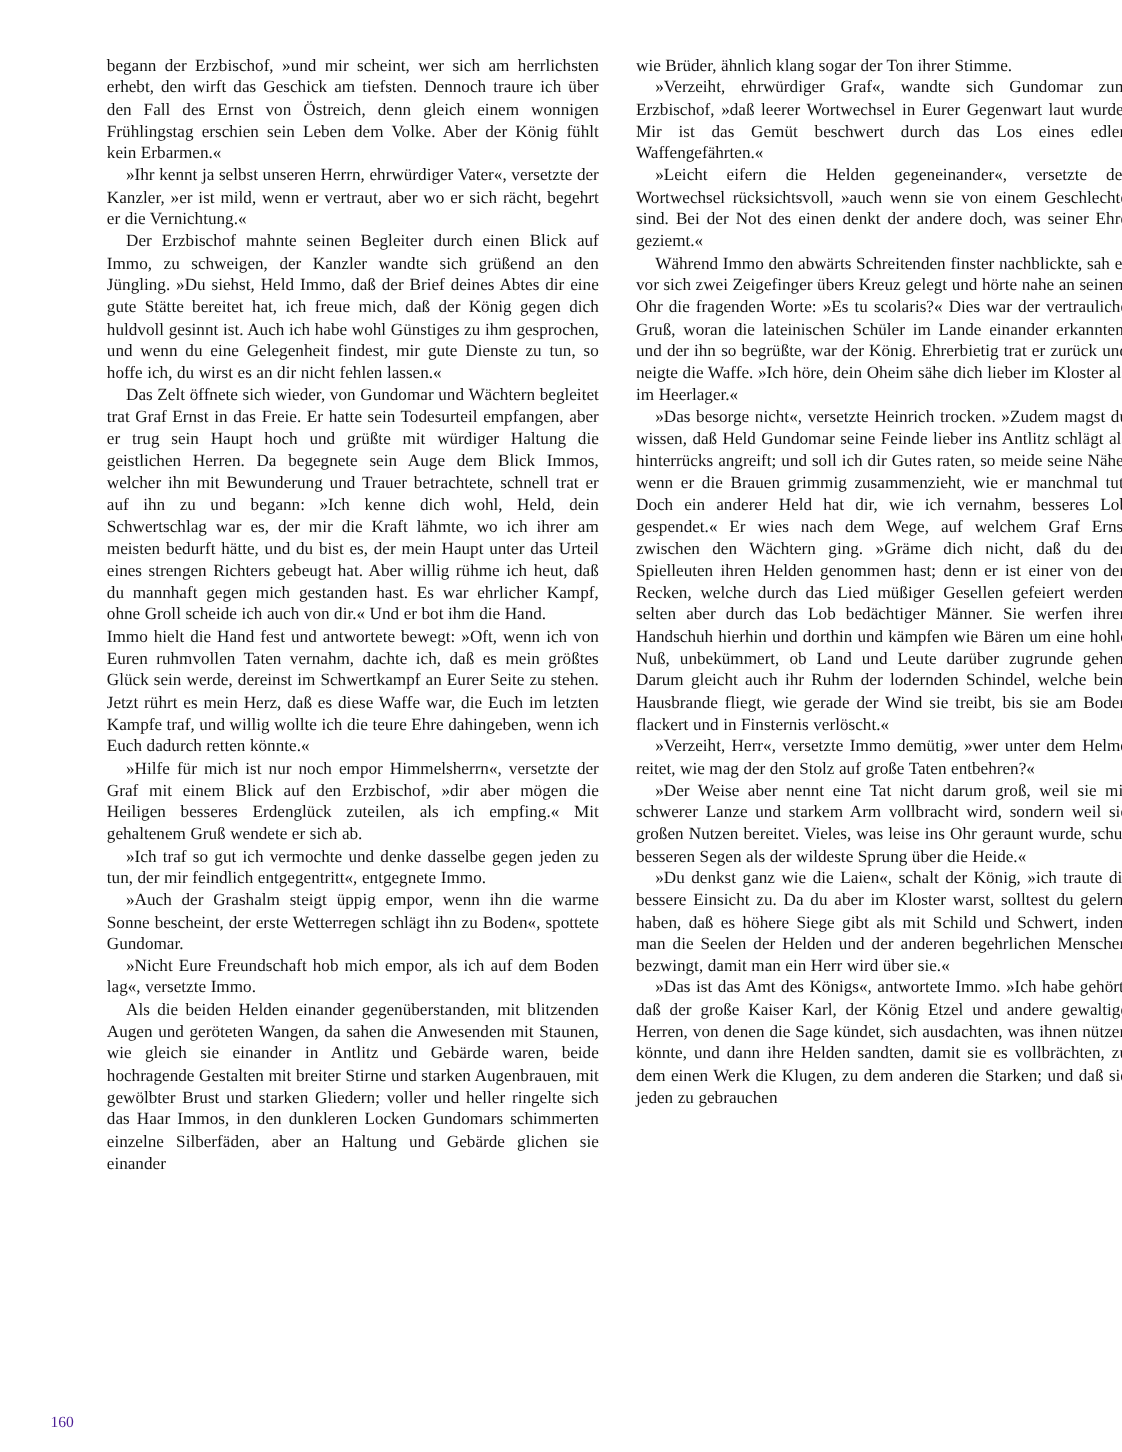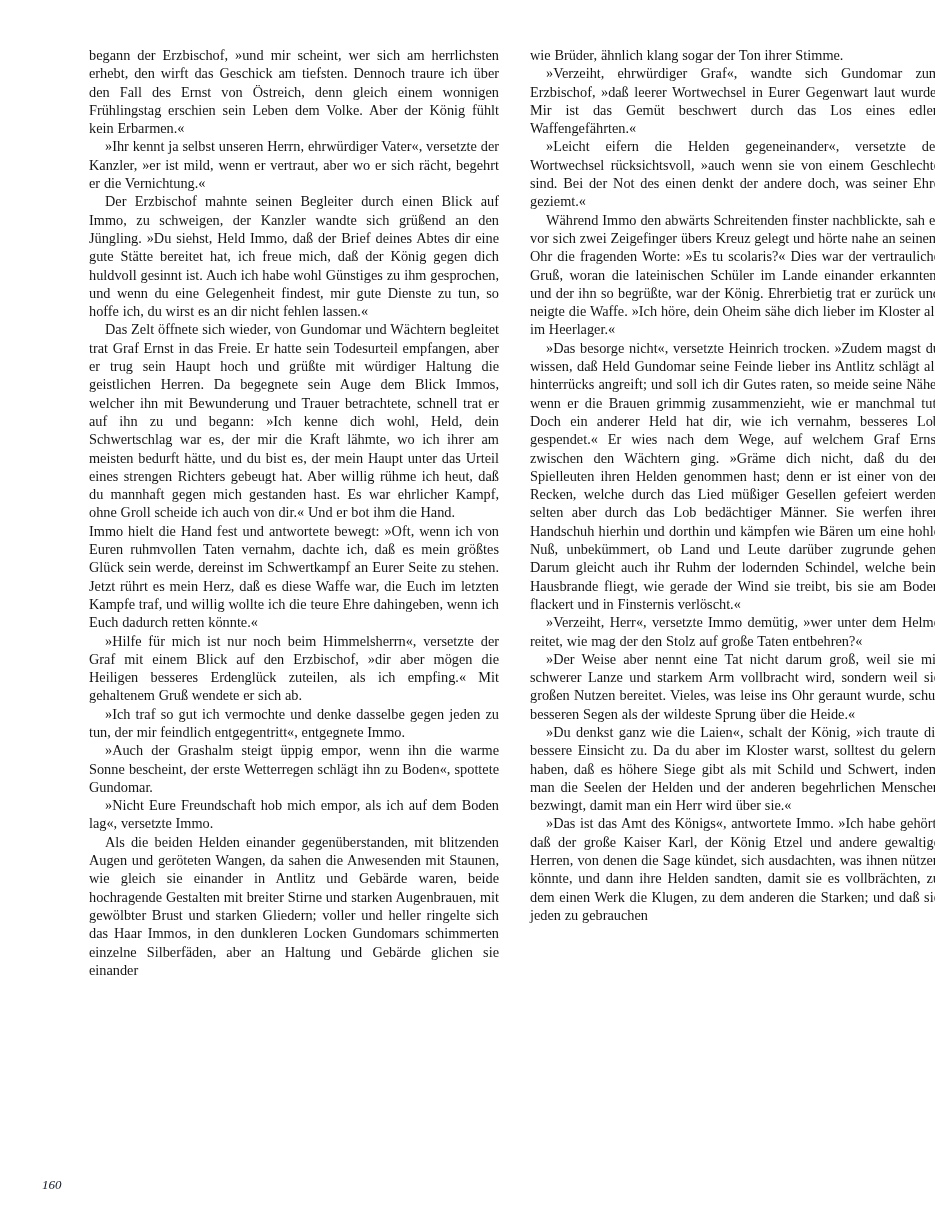--- a/index.html
+++ b/index.html
@@ -40,37 +40,36 @@
   }
   p.para.indent {
     text-indent: 16px;
   }
   .page-footer {
     position: absolute;
     left: 42px;
     top: 1177px;
     font-size: 13px;
     line-height: 16px;
-    color: #0f172a;
-    font-style: italic;
+    color: #4c1d95;
   }
 </style>
 </head>
 <body>
 
 <div class="sheet">
   <div class="columns">
 
     <div class="column">
       <p class="para">begann der Erzbischof, »und mir scheint, wer sich am herrlichsten erhebt, den wirft das Geschick am tiefsten. Dennoch traure ich über den Fall des Ernst von Östreich, denn gleich einem wonnigen Frühlingstag erschien sein Leben dem Volke. Aber der König fühlt kein Erbarmen.«</p>
       <p class="para indent">»Ihr kennt ja selbst unseren Herrn, ehrwürdiger Vater«, versetzte der Kanzler, »er ist mild, wenn er vertraut, aber wo er sich rächt, begehrt er die Vernichtung.«</p>
       <p class="para indent">Der Erzbischof mahnte seinen Begleiter durch einen Blick auf Immo, zu schweigen, der Kanzler wandte sich grüßend an den Jüngling. »Du siehst, Held Immo, daß der Brief deines Abtes dir eine gute Stätte bereitet hat, ich freue mich, daß der König gegen dich huldvoll gesinnt ist. Auch ich habe wohl Günstiges zu ihm gesprochen, und wenn du eine Gelegenheit findest, mir gute Dienste zu tun, so hoffe ich, du wirst es an dir nicht fehlen lassen.«</p>
       <p class="para indent">Das Zelt öffnete sich wieder, von Gundomar und Wächtern begleitet trat Graf Ernst in das Freie. Er hatte sein Todesurteil empfangen, aber er trug sein Haupt hoch und grüßte mit würdiger Haltung die geistlichen Herren. Da begegnete sein Auge dem Blick Immos, welcher ihn mit Bewunderung und Trauer betrachtete, schnell trat er auf ihn zu und begann: »Ich kenne dich wohl, Held, dein Schwertschlag war es, der mir die Kraft lähmte, wo ich ihrer am meisten bedurft hätte, und du bist es, der mein Haupt unter das Urteil eines strengen Richters gebeugt hat. Aber willig rühme ich heut, daß du mannhaft gegen mich gestanden hast. Es war ehrlicher Kampf, ohne Groll scheide ich auch von dir.« Und er bot ihm die Hand.</p>
       <p class="para">Immo hielt die Hand fest und antwortete bewegt: »Oft, wenn ich von Euren ruhmvollen Taten vernahm, dachte ich, daß es mein größtes Glück sein werde, dereinst im Schwertkampf an Eurer Seite zu stehen. Jetzt rührt es mein Herz, daß es diese Waffe war, die Euch im letzten Kampfe traf, und willig wollte ich die teure Ehre dahingeben, wenn ich Euch dadurch retten könnte.«</p>
-      <p class="para indent">»Hilfe für mich ist nur noch beim Himmelsherrn«, versetzte der Graf mit einem Blick auf den Erzbischof, »dir aber mögen die Heiligen besseres Erdenglück zuteilen, als ich empfing.« Mit gehaltenem Gruß wendete er sich ab.</p>
+      <p class="para indent">»Hilfe für mich ist nur noch empor Himmelsherrn«, versetzte der Graf mit einem Blick auf den Erzbischof, »dir aber mögen die Heiligen besseres Erdenglück zuteilen, als ich empfing.« Mit gehaltenem Gruß wendete er sich ab.</p>
       <p class="para indent">»Ich traf so gut ich vermochte und denke dasselbe gegen jeden zu tun, der mir feindlich entgegentritt«, entgegnete Immo.</p>
       <p class="para indent">»Auch der Grashalm steigt üppig empor, wenn ihn die warme Sonne bescheint, der erste Wetterregen schlägt ihn zu Boden«, spottete Gundomar.</p>
       <p class="para indent">»Nicht Eure Freundschaft hob mich empor, als ich auf dem Boden lag«, versetzte Immo.</p>
       <p class="para indent">Als die beiden Helden einander gegenüberstanden, mit blitzenden Augen und geröteten Wangen, da sahen die Anwesenden mit Staunen, wie gleich sie einander in Antlitz und Gebärde waren, beide hochragende Gestalten mit breiter Stirne und starken Augenbrauen, mit gewölbter Brust und starken Gliedern; voller und heller ringelte sich das Haar Immos, in den dunkleren Locken Gundomars schimmerten einzelne Silberfäden, aber an Haltung und Gebärde glichen sie einander</p>
     </div>
 
     <div class="column">
       <p class="para">wie Brüder, ähnlich klang sogar der Ton ihrer Stimme.</p>
       <p class="para indent">»Verzeiht, ehrwürdiger Graf«, wandte sich Gundomar zum Erzbischof, »daß leerer Wortwechsel in Eurer Gegenwart laut wurde. Mir ist das Gemüt beschwert durch das Los eines edlen Waffengefährten.«</p>
       <p class="para indent">»Leicht eifern die Helden gegeneinander«, versetzte der Wortwechsel rücksichtsvoll, »auch wenn sie von einem Geschlechte sind. Bei der Not des einen denkt der andere doch, was seiner Ehre geziemt.«</p>

